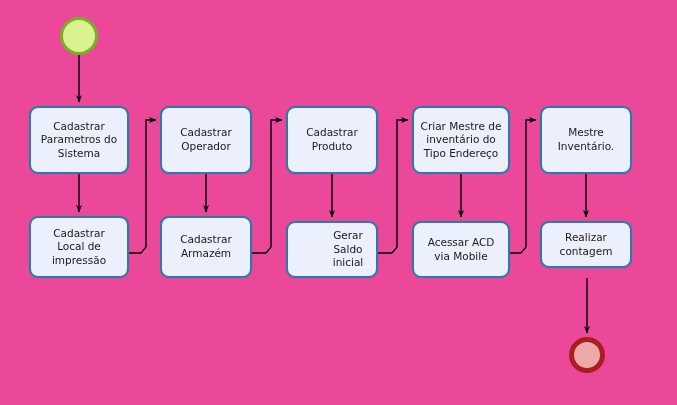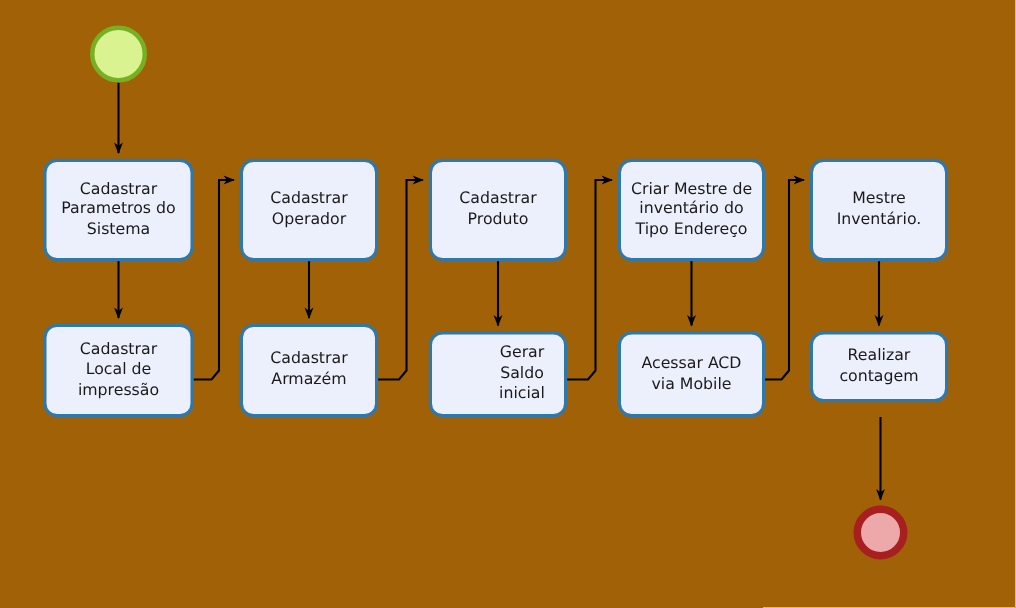--- a/index.html
+++ b/index.html
@@ -4,21 +4,21 @@
 <style>
   html, body {
     margin: 0;
     padding: 0;
     background: #ffffff;
   }
   #canvas {
     position: relative;
     width: 677px;
     height: 405px;
-    background: #a16207;
+    background: #ec4899;
     font-family: "DejaVu Sans", "Liberation Sans", sans-serif;
     overflow: hidden;
   }
   #edges {
     position: absolute;
     left: 0;
     top: 0;
     width: 677px;
     height: 405px;
     pointer-events: none;

